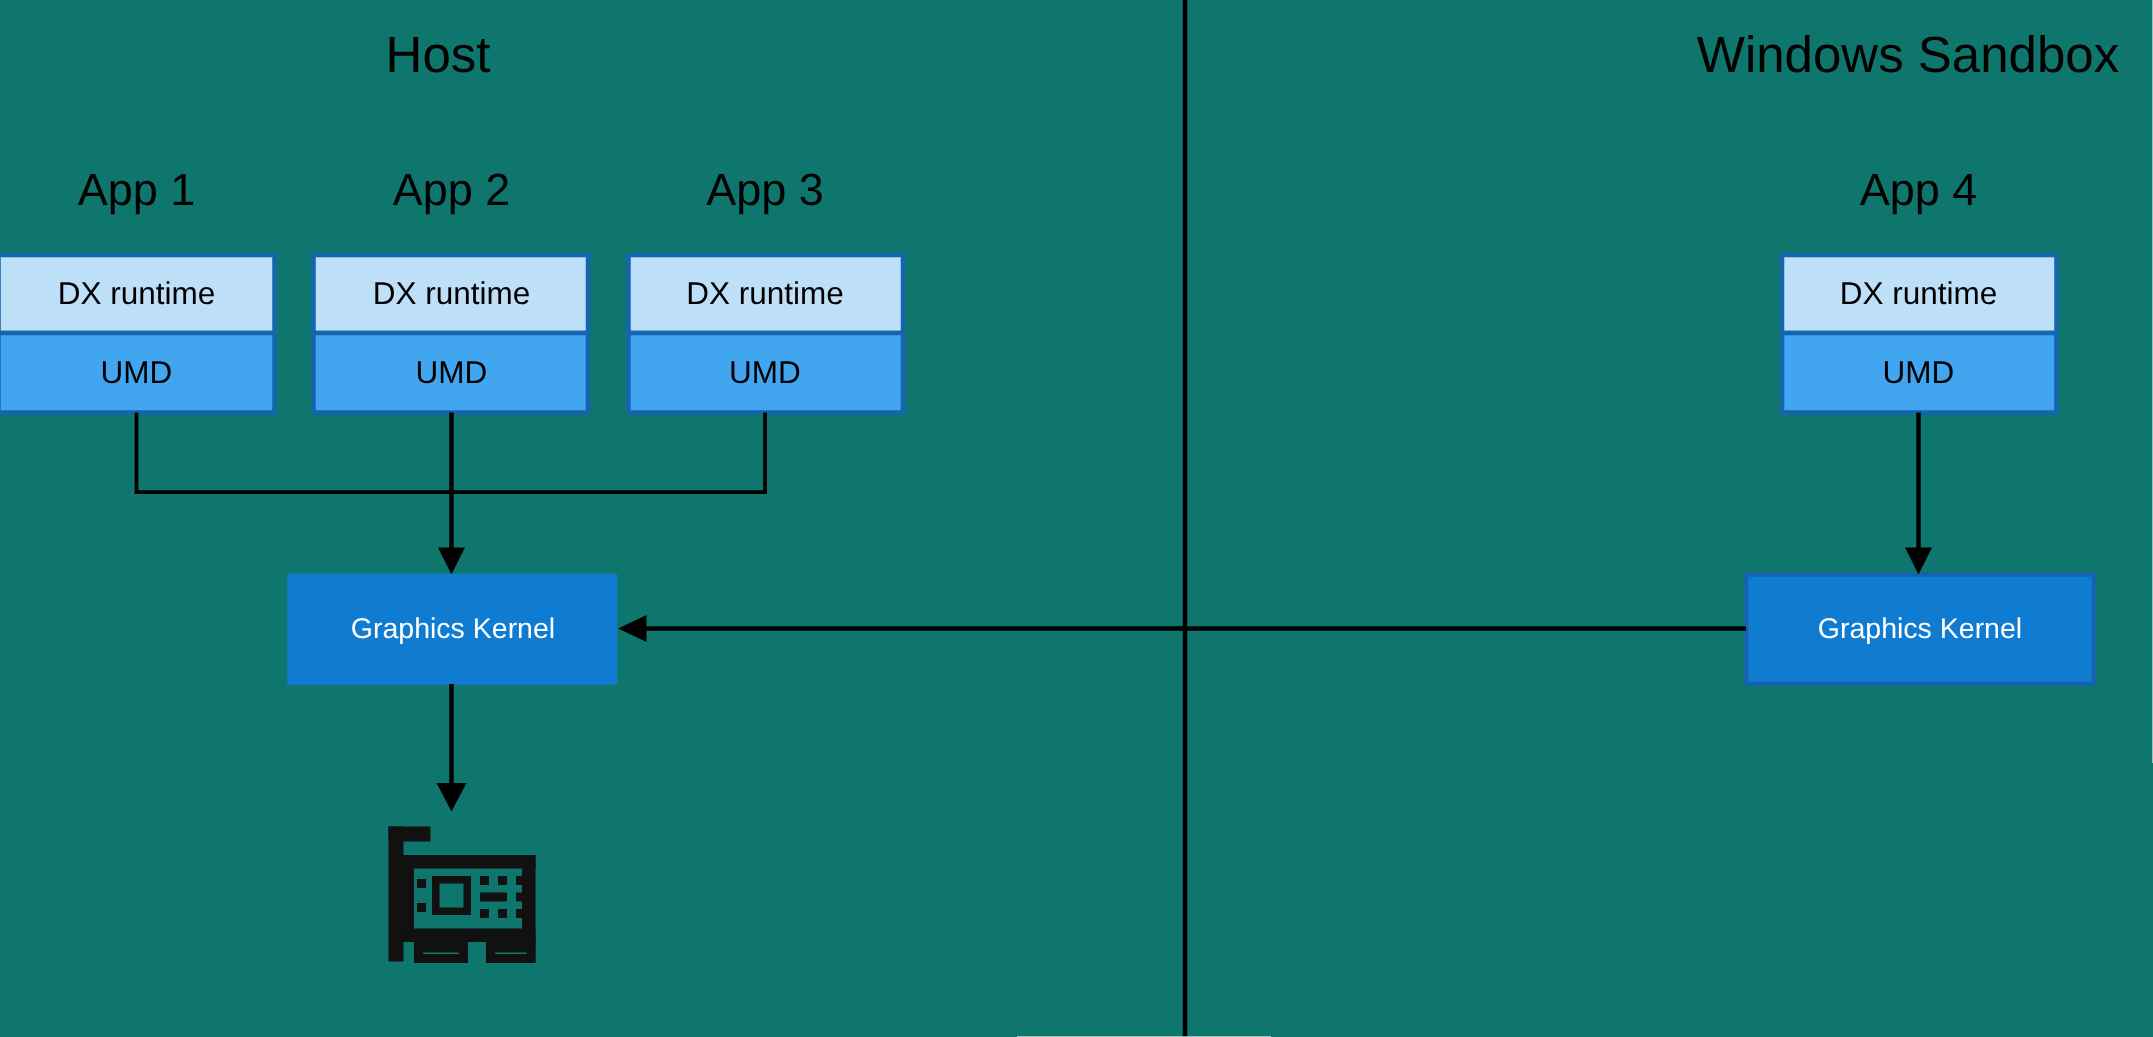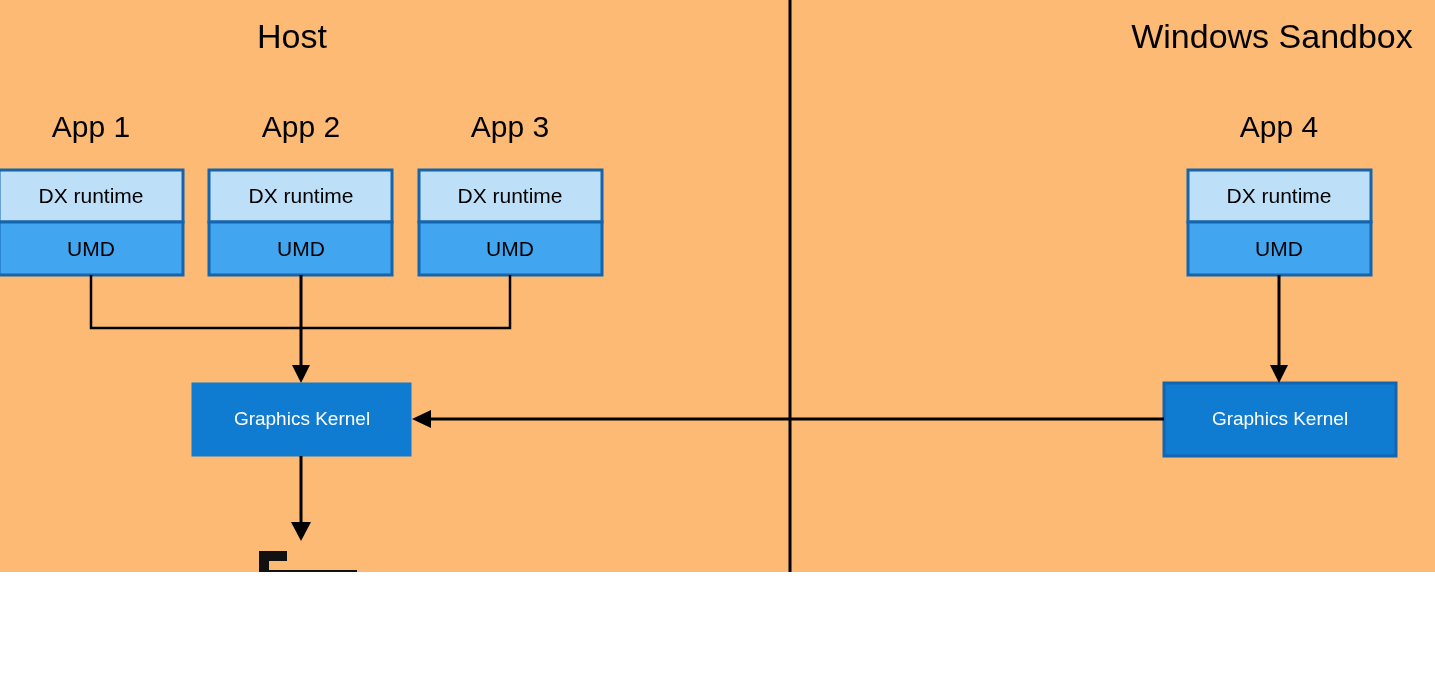--- a/index.html
+++ b/index.html
@@ -3,22 +3,22 @@
 <meta charset="utf-8">
 <style>
   html, body {
     margin: 0;
     padding: 0;
     background: #ffffff;
   }
   #canvas {
     position: relative;
     width: 1435px;
-    height: 572px;
-    background: #fdba74;
+    height: 691px;
+    background: #0f766e;
     font-family: "Liberation Sans", "DejaVu Sans", sans-serif;
     overflow: hidden;
   }
   svg { display: block; }
   .region-title {
     font-size: 34px;
     fill: #000000;
     text-anchor: middle;
     dominant-baseline: middle;
   }

